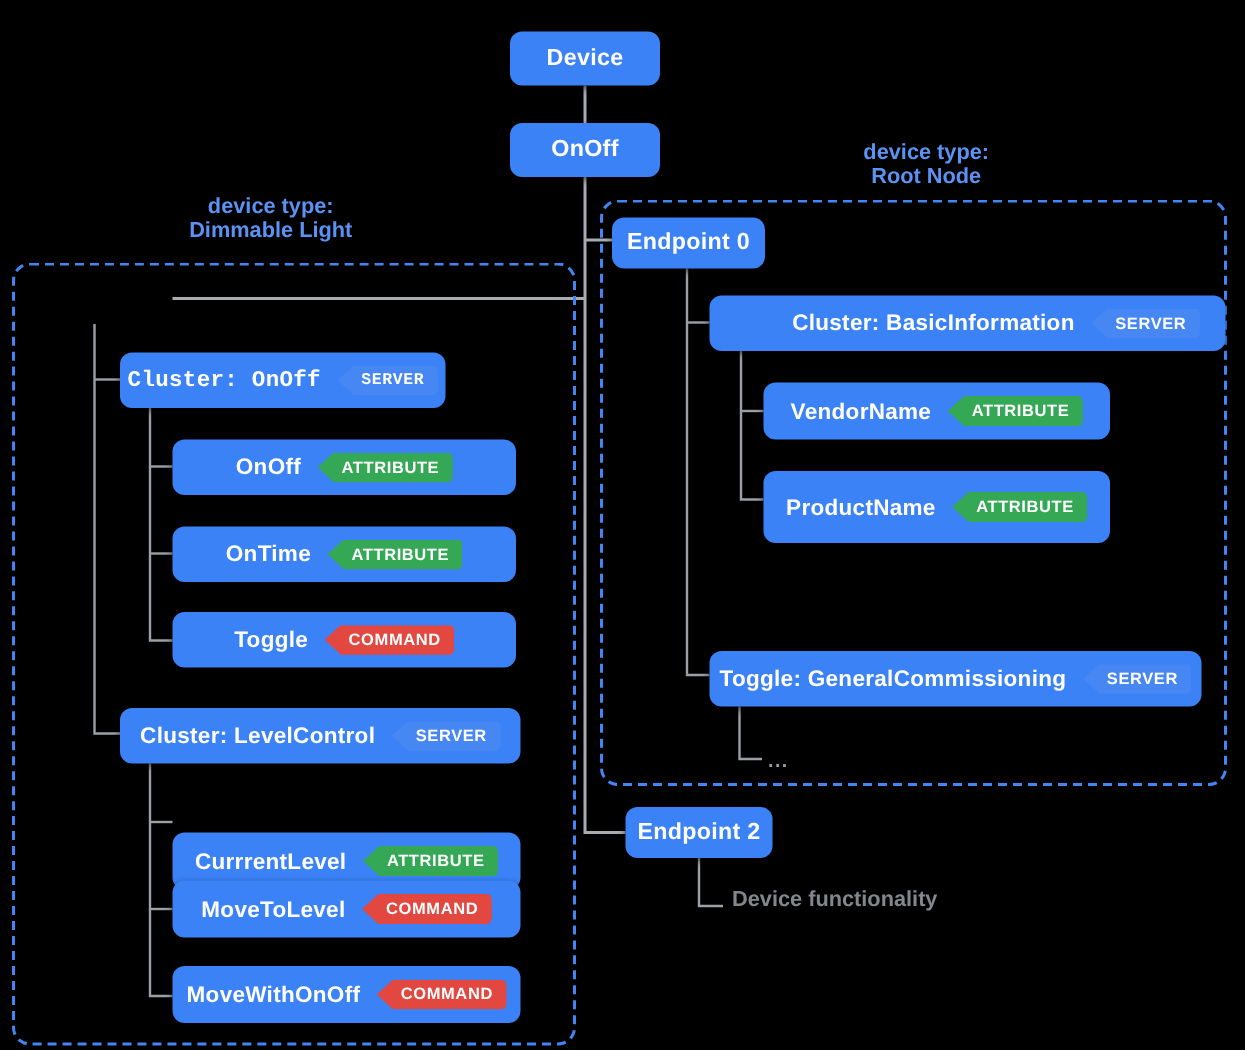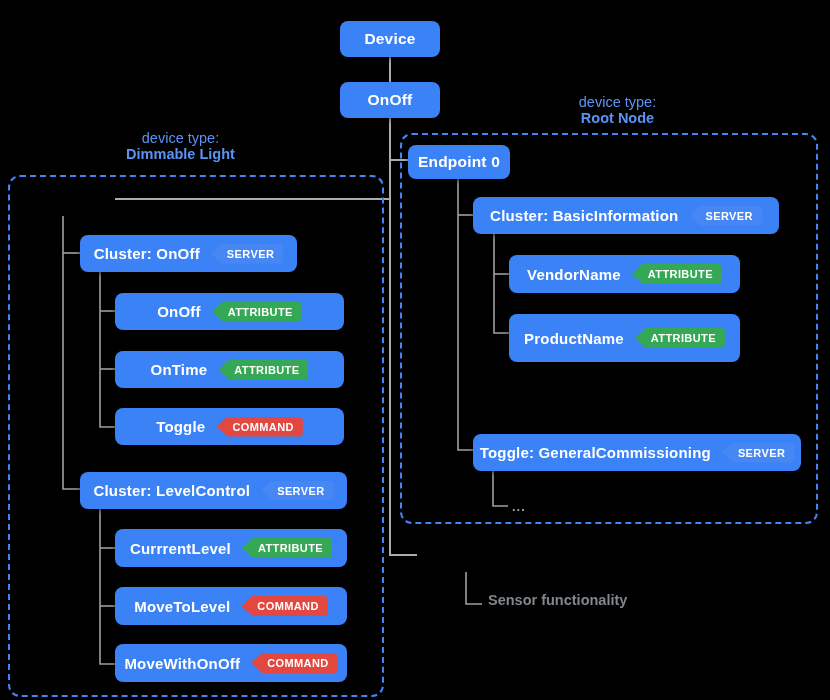--- a/index.html
+++ b/index.html
@@ -3,21 +3,21 @@
 <meta charset="utf-8">
 <style>
   html,body{margin:0;padding:0;background:#000;}
   .canvas{
     position:relative;width:830px;height:700px;background:#000000;
     font-family:"Liberation Sans","DejaVu Sans",sans-serif;overflow:hidden;
   }
   .lines{position:absolute;left:0;top:0;width:830px;height:700px;}
   .group{position:absolute;border:2px dashed #4285F4;border-radius:12px;background:transparent;}
   .type-label{position:absolute;text-align:center;color:#5B93F5;font-size:14.5px;line-height:15.5px;}
-  .type-label .tl-prefix{display:block;font-weight:400;}
+  .type-label .tl-prefix{display:block;font-weight:700;}
   .type-label .tl-name{display:block;font-weight:bold;}
   .box{
     position:absolute;background:#3b82f6;border-radius:8px;
     display:flex;align-items:center;justify-content:center;gap:11px;
     color:#FFFFFF;box-shadow:0 2px 4px rgba(0,0,0,.55);
   }
   .box .lbl{font-size:15px;font-weight:600;letter-spacing:.2px;white-space:nowrap;}
   .box--plain .lbl{font-size:15.5px;}
   .badge{
     font-size:11px;font-weight:bold;color:#fff;letter-spacing:.4px;white-space:nowrap;
@@ -76,21 +76,21 @@
     <span class="lbl">Device</span>
   </div>
   <div class="box box--plain" style="left:340px;top:82px;width:100px;height:36px;">
     <span class="lbl">OnOff</span>
   </div>
 
   <div class="box box--plain" style="left:408px;top:145px;width:102px;height:34px;">
     <span class="lbl">Endpoint 0</span>
   </div>
 
-  <div class="box" style="left:473px;top:197px;width:306px;height:37px;">
+  <div class="box" style="left:473px;top:197px;width:306px;height:37px;padding-left:38px;">
     <span class="lbl">Cluster: BasicInformation</span>
     <span class="badge badge--server">SERVER</span>
   </div>
 
   <div class="box" style="left:509px;top:255px;width:231px;height:38px;">
     <span class="lbl">VendorName</span>
     <span class="badge badge--attribute">ATTRIBUTE</span>
   </div>
 
   <div class="box" style="left:509px;top:314px;width:231px;height:48px;">
@@ -99,21 +99,21 @@
   </div>
 
   <div class="box" style="left:473px;top:434px;width:328px;height:37px;">
     <span class="lbl">Toggle: GeneralCommissioning</span>
     <span class="badge badge--server">SERVER</span>
   </div>
 
   <div class="ellipsis" style="left:512px;top:499px;">...</div>
 
 
-  <div class="box" style="left:80px;top:235px;width:217px;height:37px;">
+  <div class="box" style="left:80px;top:235px;width:217px;height:37px;font-family:Liberation Mono, monospace;">
     <span class="lbl">Cluster: OnOff</span>
     <span class="badge badge--server">SERVER</span>
   </div>
 
   <div class="box" style="left:115px;top:293px;width:229px;height:37px;">
     <span class="lbl">OnOff</span>
     <span class="badge badge--attribute">ATTRIBUTE</span>
   </div>
 
   <div class="box" style="left:115px;top:351px;width:229px;height:37px;">
@@ -124,33 +124,36 @@
   <div class="box" style="left:115px;top:408px;width:229px;height:37px;">
     <span class="lbl">Toggle</span>
     <span class="badge badge--command">COMMAND</span>
   </div>
 
   <div class="box" style="left:80px;top:472px;width:267px;height:37px;">
     <span class="lbl">Cluster: LevelControl</span>
     <span class="badge badge--server">SERVER</span>
   </div>
 
-  <div class="box" style="left:115px;top:529px;width:232px;height:38px;">
+  <div class="box" style="left:115px;top:555px;width:232px;height:38px;">
     <span class="lbl">CurrrentLevel</span>
     <span class="badge badge--attribute">ATTRIBUTE</span>
   </div>
 
   <div class="box" style="left:115px;top:587px;width:232px;height:38px;">
     <span class="lbl">MoveToLevel</span>
     <span class="badge badge--command">COMMAND</span>
   </div>
 
   <div class="box" style="left:115px;top:644px;width:232px;height:38px;">
     <span class="lbl">MoveWithOnOff</span>
     <span class="badge badge--command">COMMAND</span>
   </div>
 
+  <div class="box box--plain" style="left:417px;top:538px;width:98px;height:34px;">
+    <span class="lbl">Endpoint 2</span>
+  </div>
 
   <div class="annotation" style="left:488px;top:591px;">
-    <span class="an-1">Sensor functionality</span>
+    <span class="an-1">Device functionality</span>
   </div>
 
 </div>
 
 </body></html>

